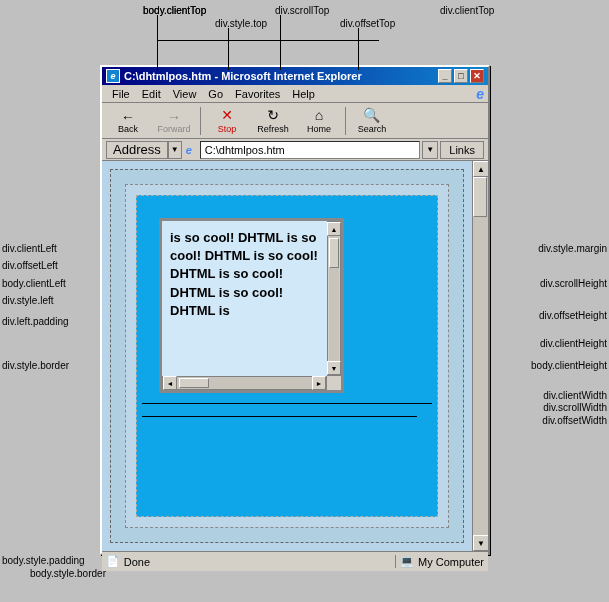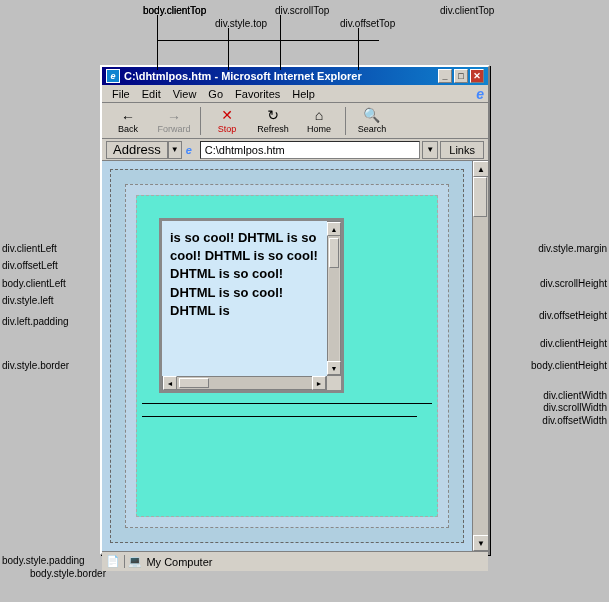--- a/index.html
+++ b/index.html
@@ -412,21 +412,21 @@
     <div class="links-btn">Links</div>
   </div>
 
   <div class="browser-content">
     <div class="content-area">
 
       <div style="position:absolute;top:8px;left:8px;right:8px;bottom:8px;background:#b0cfe0;border:1px dashed #666;">
 
         <div style="position:absolute;top:14px;left:14px;right:14px;bottom:14px;background:#bdd6e8;border:1px dashed #888;">
 
-          <div style="position:absolute;top:10px;left:10px;right:10px;bottom:10px;background:#5eead4;border:1px dashed #aaa;">
+          <div style="position:absolute;top:10px;left:10px;right:10px;bottom:10px;background:#0ea5e9;border:1px dashed #aaa;">
 
             <div style="position:absolute;top:22px;left:22px;width:185px;height:175px;background:#fff;border:3px solid #888;overflow:hidden;">
 
               <div style="position:absolute;top:0;left:0;right:14px;bottom:14px;overflow:hidden;background:#e8f4fc;">
                 <div style="position:absolute;top:0;left:0;right:0;bottom:0;overflow:hidden;background:#d0e8f8;">
                   <div class="div-content">is so cool! DHTML is so cool! DHTML is so cool! DHTML is so cool! DHTML is so cool! DHTML is</div>
                 </div>
               </div>
 
               <div class="div-vscroll">
@@ -460,20 +460,21 @@
       <div class="bscroll-btn">▲</div>
       <div class="bscroll-track">
         <div style="width:14px;height:40px;background:#d4d0c8;border:1px solid #fff;border-right-color:#808080;border-bottom-color:#808080;"></div>
       </div>
       <div class="bscroll-btn">▼</div>
     </div>
   </div>
 
   <div class="status-bar">
     <span style="font-size:11px;margin-right:4px;">📄</span>
+    <span class="status-text">Done</span>
     <div class="status-zone">
       <span style="font-size:11px;">💻</span>
       <span>My Computer</span>
     </div>
   </div>
 </div>
 
 <div style="position:absolute;top:15px;left:157px;width:1px;height:55px;background:#000;"></div>
 
 <div style="position:absolute;top:28px;left:228px;width:1px;height:42px;background:#000;"></div>

